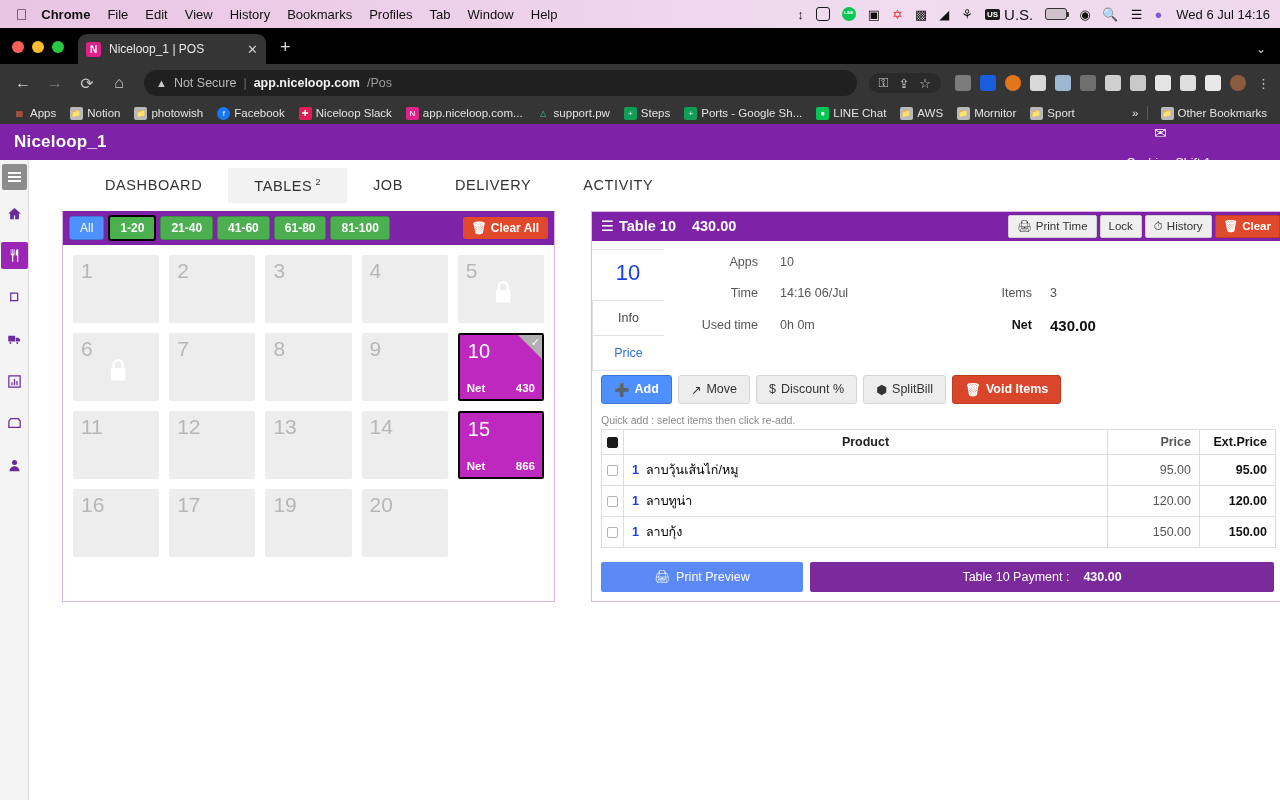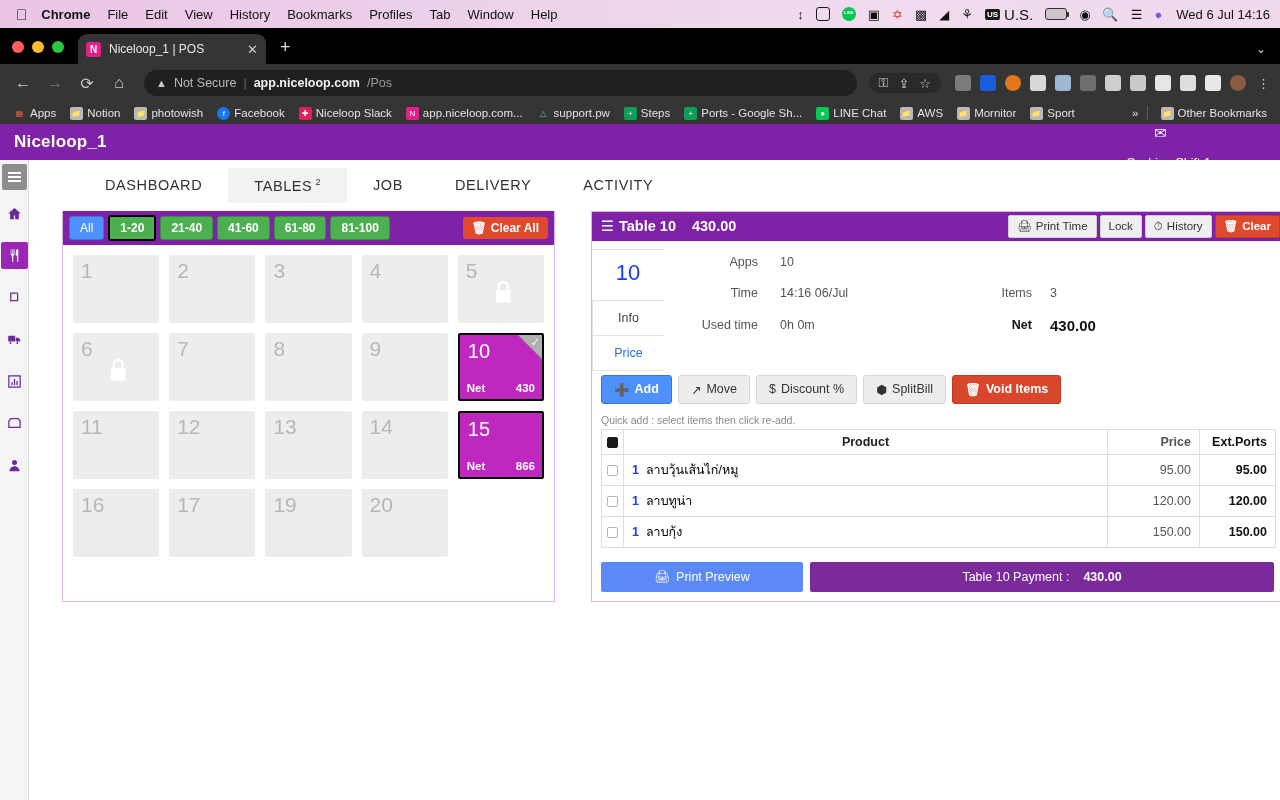--- a/index.html
+++ b/index.html
@@ -585,21 +585,21 @@
           </div>
 
           <div class="quickadd">Quick add : select items then click re-add.</div>
 
           <table class="items">
             <thead>
               <tr>
                 <th class="ck"><span class="cbox filled"></span></th>
                 <th>Product</th>
                 <th class="pr">Price</th>
-                <th class="ex">Ext.Ports</th>
+                <th class="ex">Ext.Price</th>
               </tr>
             </thead>
             <tbody>
               <tr>
                 <td class="ck"><span class="cbox"></span></td>
                 <td class="prod"><span class="q">1</span><span>ลาบวุ้นเส้นไก่/หมู</span></td>
                 <td class="pr">95.00</td>
                 <td class="ex">95.00</td>
               </tr>
               <tr>

